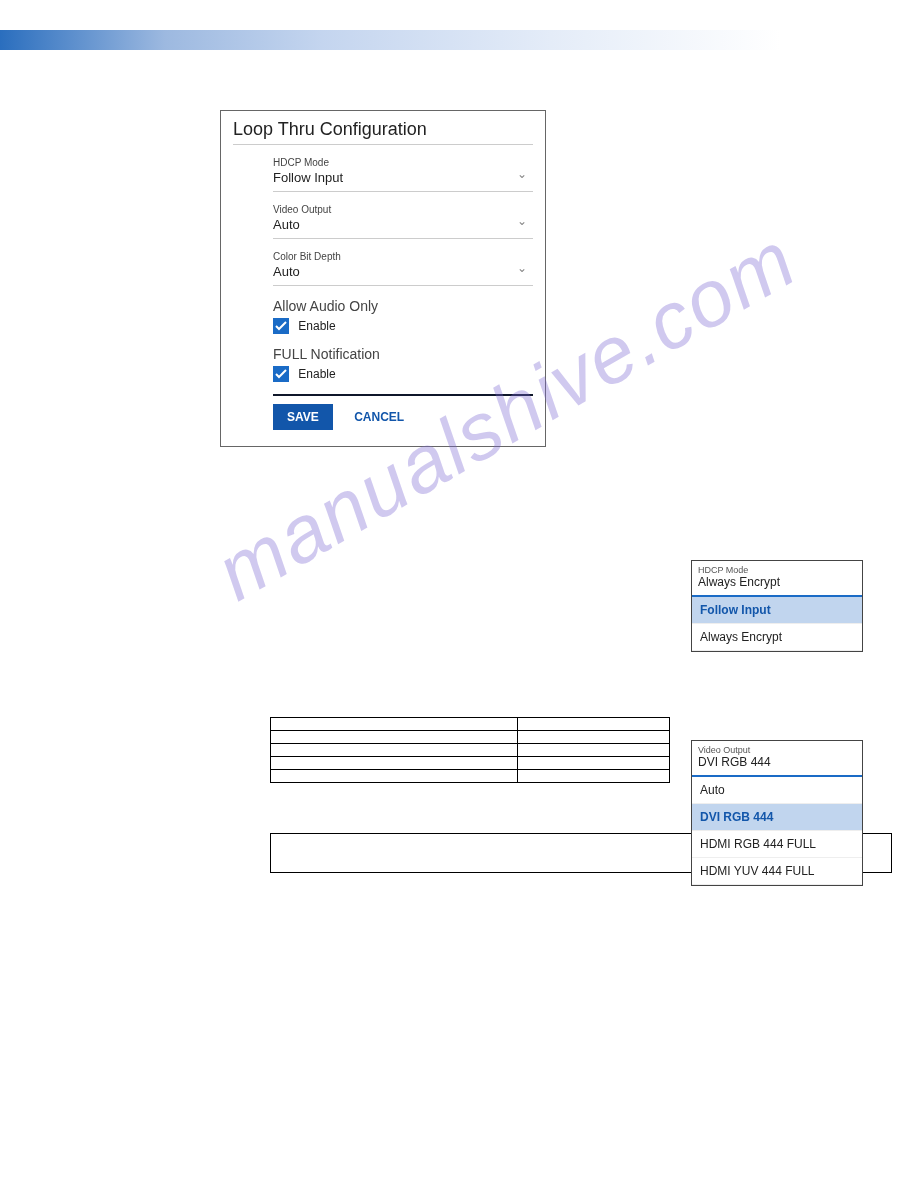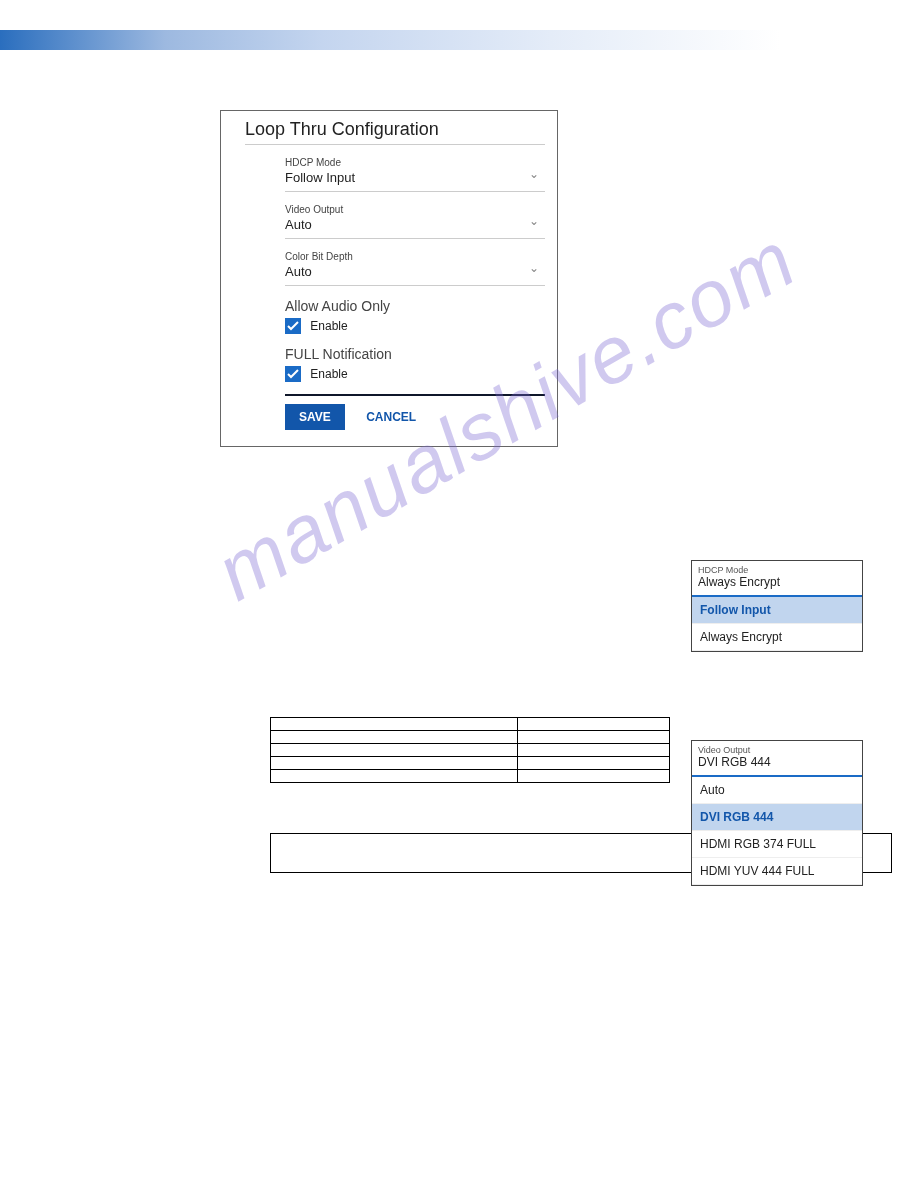--- a/index.html
+++ b/index.html
@@ -16,21 +16,21 @@
     background: linear-gradient(to right, #2a6ebe 0%, #9db9e0 18%, #c4d5ef 35%, #e4ecf8 60%, #ffffff 85%);
   }
   .page {
     padding: 60px 60px 40px 60px;
     position: relative;
   }
   .panel {
     width: 300px;
     margin-left: 160px;
     border: 1px solid #666;
-    padding: 8px 12px 16px 24px;
+    padding: 8px 12px 16px 12px;
     background: #fff;
   }
   .panel-title {
     font-size: 18px;
     font-weight: 500;
     color: #222;
     border-bottom: 1px solid #ccc;
     padding-bottom: 4px;
     margin-bottom: 12px;
   }
@@ -236,21 +236,21 @@
     <div class="dd-opt">Always Encrypt</div>
   </div>
 
   <div class="dd-box" style="top:690px;">
     <div class="dd-header">
       <div class="dd-header-label">Video Output</div>
       <div class="dd-header-value">DVI RGB 444</div>
     </div>
     <div class="dd-opt">Auto</div>
     <div class="dd-opt selected">DVI RGB 444</div>
-    <div class="dd-opt">HDMI RGB 374 FULL</div>
+    <div class="dd-opt">HDMI RGB 444 FULL</div>
     <div class="dd-opt">HDMI YUV 444 FULL</div>
   </div>
 
   <div class="dd-box" style="top:910px;">
     <div class="dd-header">
       <div class="dd-header-label">Color Bit Depth</div>
       <div class="dd-header-value">Auto</div>
     </div>
     <div class="dd-opt selected">Auto</div>
     <div class="dd-opt">Force 8-Bit</div>

